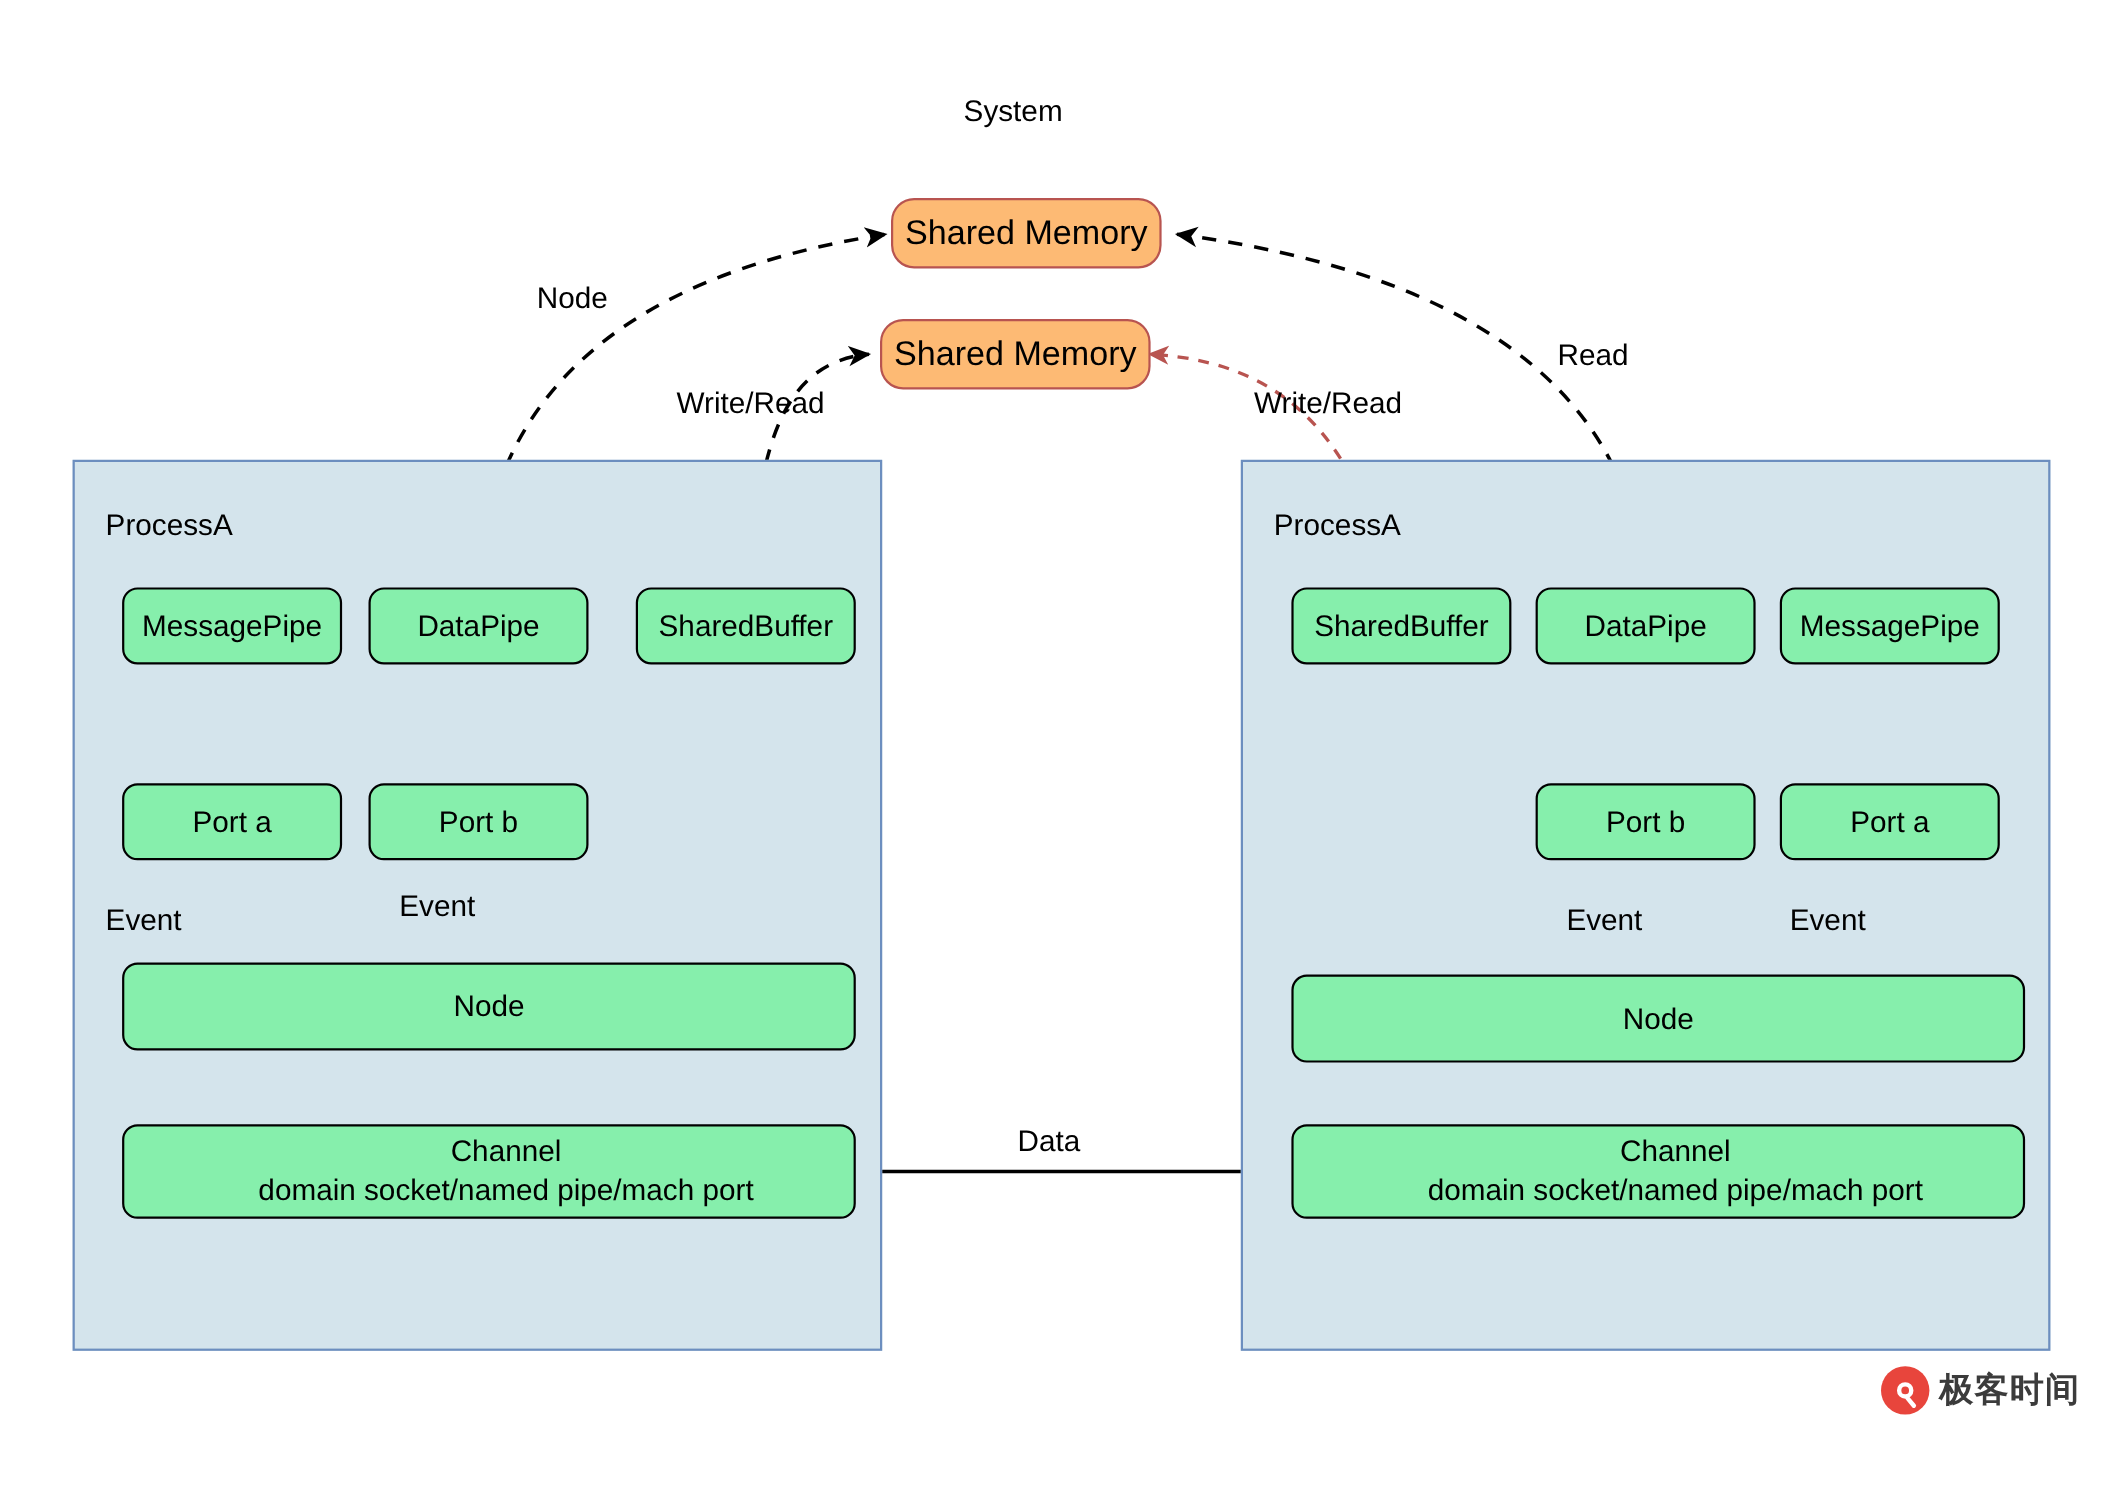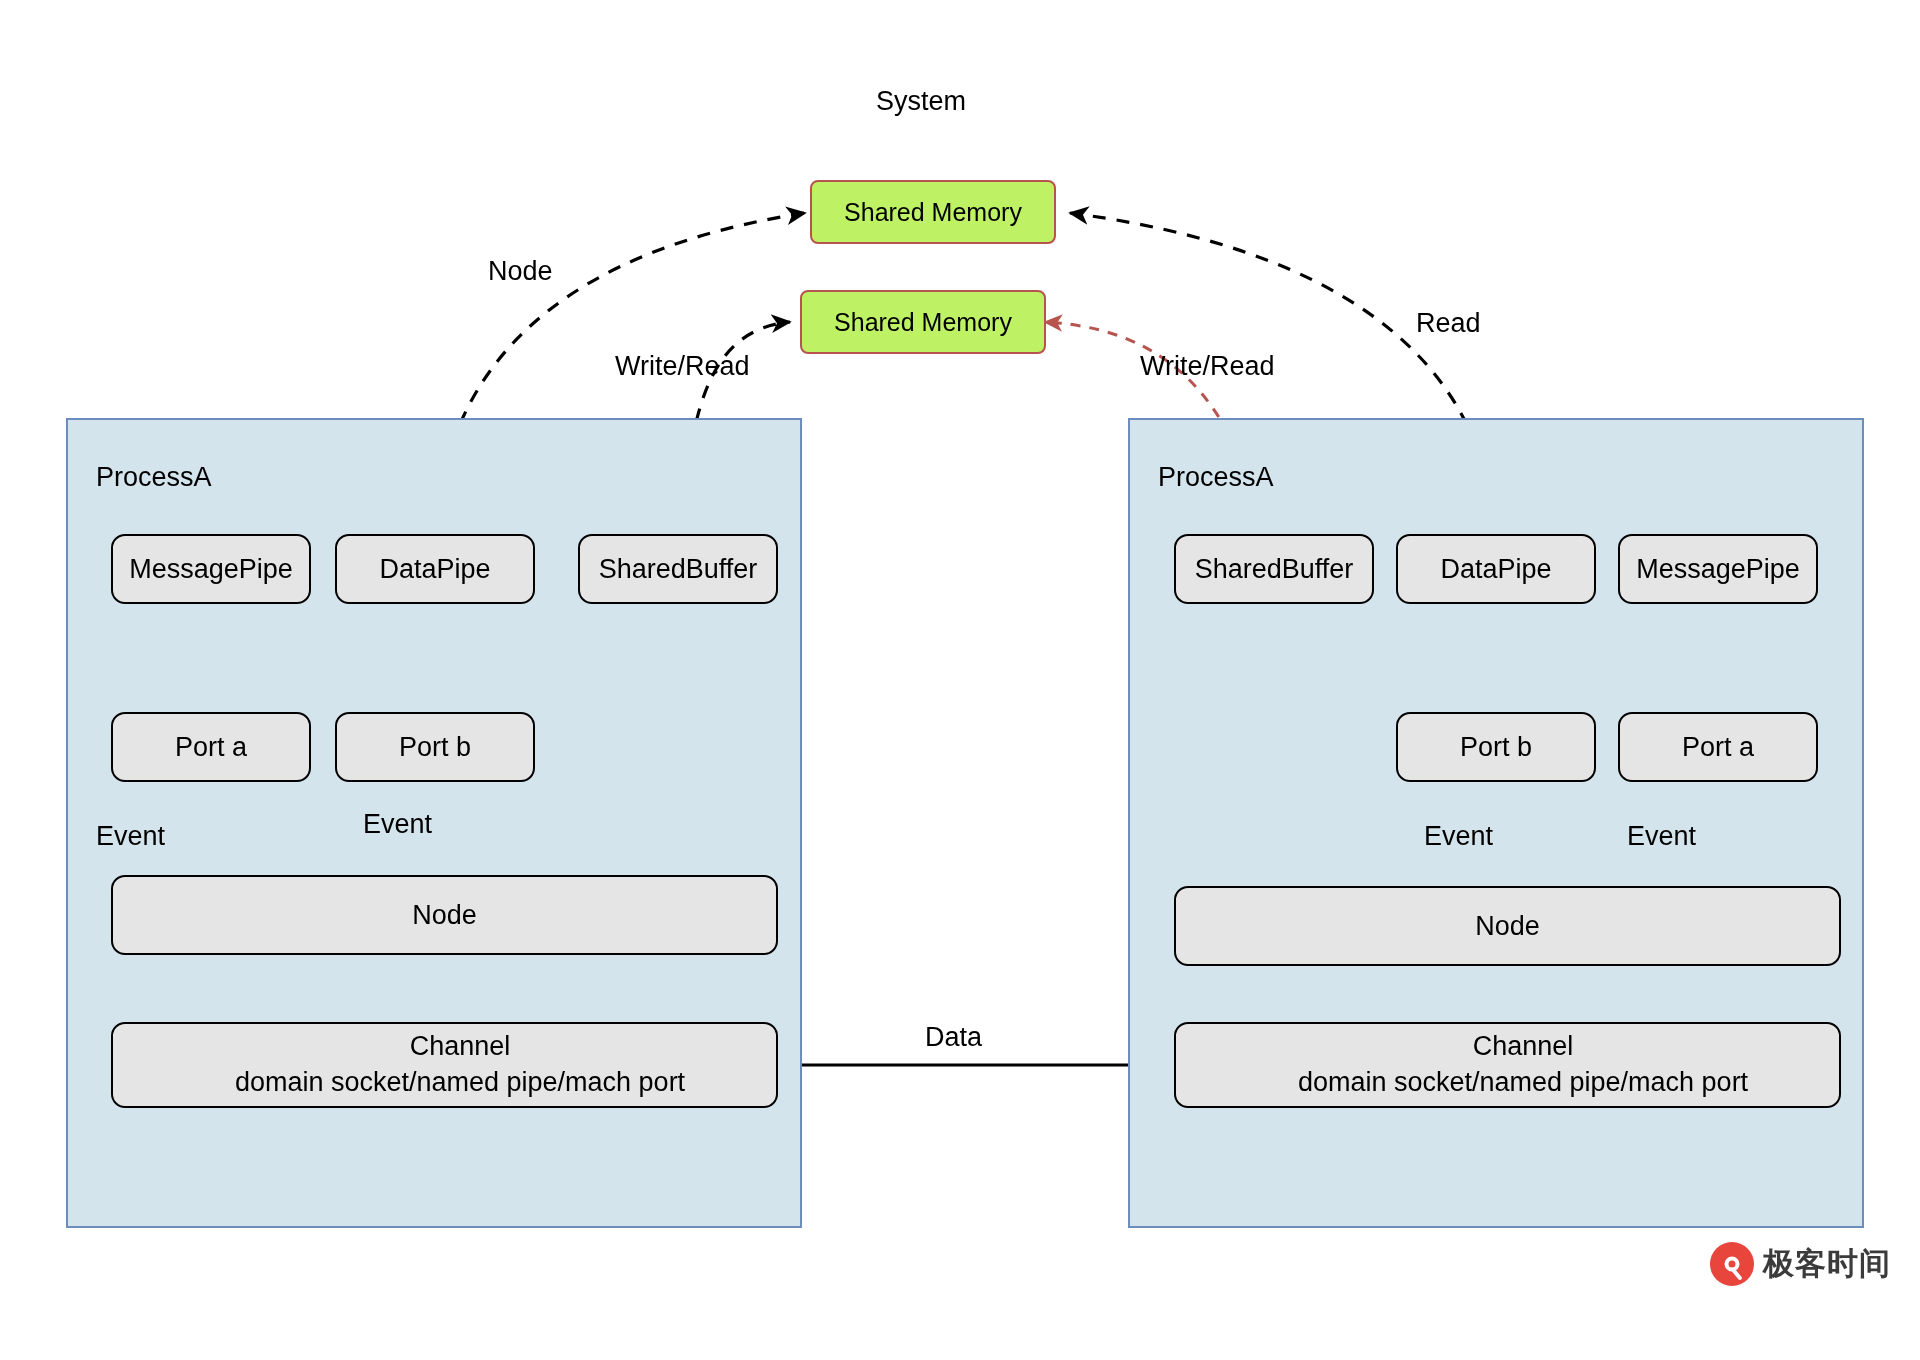--- a/index.html
+++ b/index.html
@@ -39,45 +39,45 @@
   .process-title {
     position: absolute;
     font-size: 27px;
     color: #000;
     white-space: nowrap;
   }
 
   
   .nbox {
     position: absolute;
-    background: #e5e5e5;
+    background: #86efac;
     border: 2.5px solid #000000;
     border-radius: 14px;
     box-sizing: border-box;
     display: flex;
     align-items: center;
     justify-content: center;
     text-align: center;
     font-size: 27px;
     color: #000;
     line-height: 1.28;
   }
   .nbox.two-line { line-height: 1.32; padding-left: 31px; }
 
   
   .shmem {
     position: absolute;
-    background: #bef264;
+    background: #fdba74;
     border: 2.5px solid #b85450;
-    border-radius: 8px;
+    border-radius: 21px;
     box-sizing: border-box;
     display: flex;
     align-items: center;
     justify-content: center;
-    font-size: 25px;
+    font-size: 31px;
     color: #000;
   }
 
   
   #arrows {
     position: absolute;
     left: 0; top: 0;
     width: 1920px;
     height: 1360px;
     pointer-events: none;

